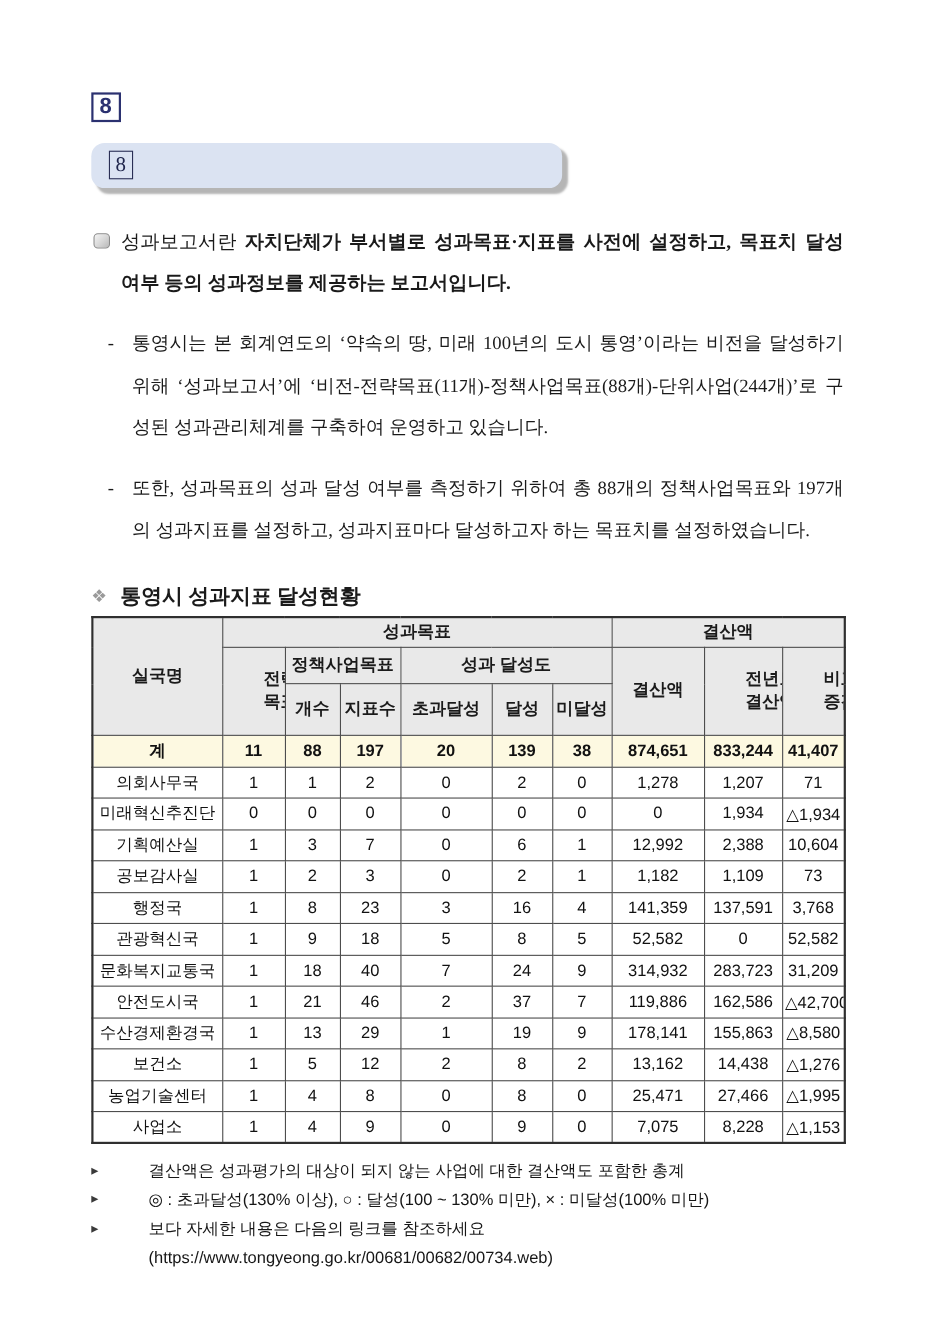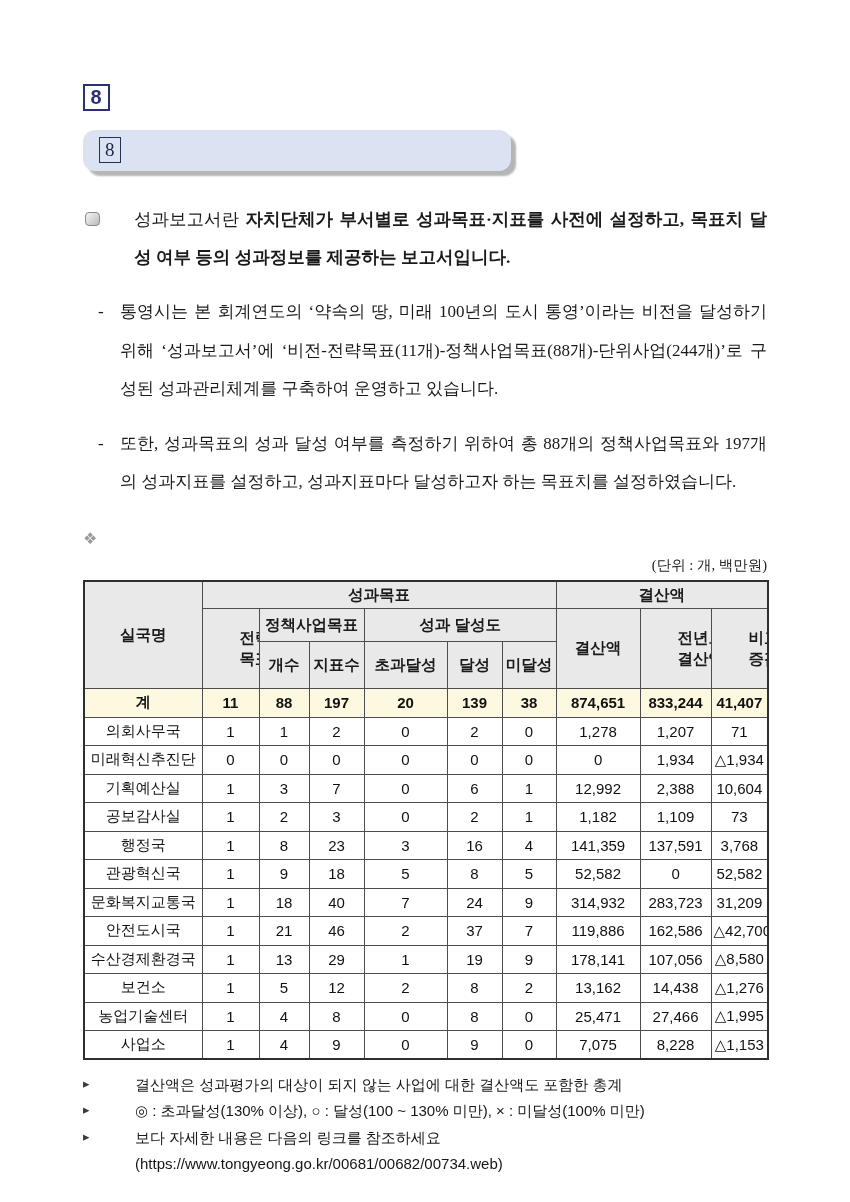--- a/index.html
+++ b/index.html
@@ -54,21 +54,20 @@
     background: transparent;
   }
 
   
   .para-lead {
     margin-top: 30px;
     display: flex;
     font-size: 17.5px;
     line-height: 2.15;
     text-align: justify;
-    gap: 24px;
   }
   .bullet-square {
     flex: 0 0 auto;
     width: 15px; height: 14px;
     margin: 11px 10px 0 2px;
     border: 1px solid #8a8a8a;
     border-radius: 4px;
     background: linear-gradient(135deg, #f4f4f4 0%, #d6d6d6 55%, #b9b9b9 100%);
   }
   .para-lead .ptext { flex: 1; }
@@ -165,22 +164,22 @@
     <span class="dash">-</span>
     <span class="ptext">통영시는 본 회계연도의 ‘약속의 땅, 미래 100년의 도시 통영’이라는 비전을 달성하기  위해  ‘성과보고서’에  ‘비전-전략목표(11개)-정책사업목표(88개)-단위사업(244개)’로 구성된 성과관리체계를 구축하여 운영하고 있습니다.</span>
   </div>
   <div class="sub-para">
     <span class="dash">-</span>
     <span class="ptext">또한, 성과목표의 성과 달성 여부를 측정하기 위하여 총 88개의 정책사업목표와 197개의 성과지표를 설정하고, 성과지표마다 달성하고자 하는 목표치를 설정하였습니다.</span>
   </div>
 
   <div class="section-heading">
     <span class="diamond-marker">❖</span>
-  </div>
-  <div class="unit-label">(단위 : 개, 백만원)</div>
+    <span>통영시 성과지표 달성현황</span>
+  </div>
 
   <table class="perf">
     <colgroup>
       <col style="width:118px">
         <col style="width:57px">
         <col style="width:50px">
       <col style="width:55px">
         <col style="width:83px">
         <col style="width:55px">
       <col style="width:54px">
@@ -330,21 +329,21 @@
         </tr>
         <tr>
           <td>수산경제환경국</td>
           <td>1</td>
           <td>13</td>
           <td>29</td>
           <td>1</td>
           <td>19</td>
           <td>9</td>
           <td>178,141</td>
-          <td>107,056</td>
+          <td>155,863</td>
           <td>△8,580</td>
         </tr>
         <tr>
           <td>보건소</td>
           <td>1</td>
           <td>5</td>
           <td>12</td>
           <td>2</td>
           <td>8</td>
           <td>2</td>

